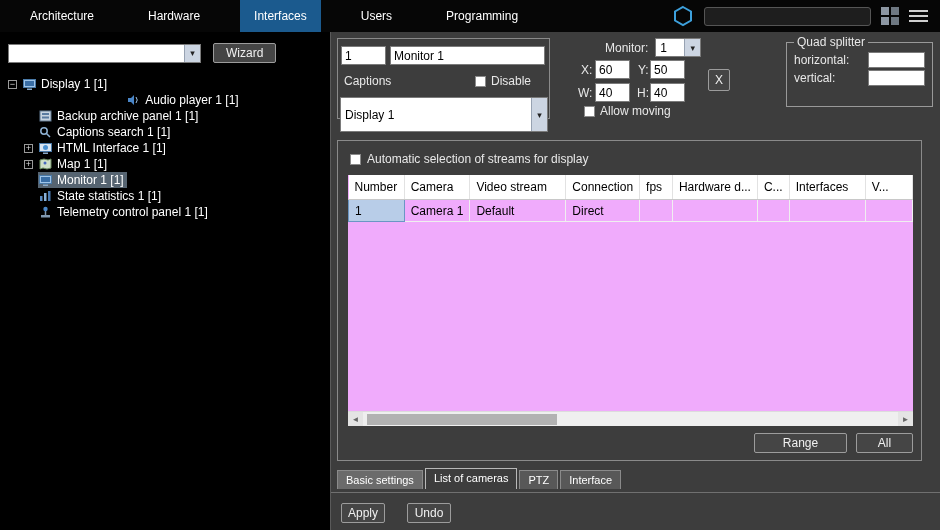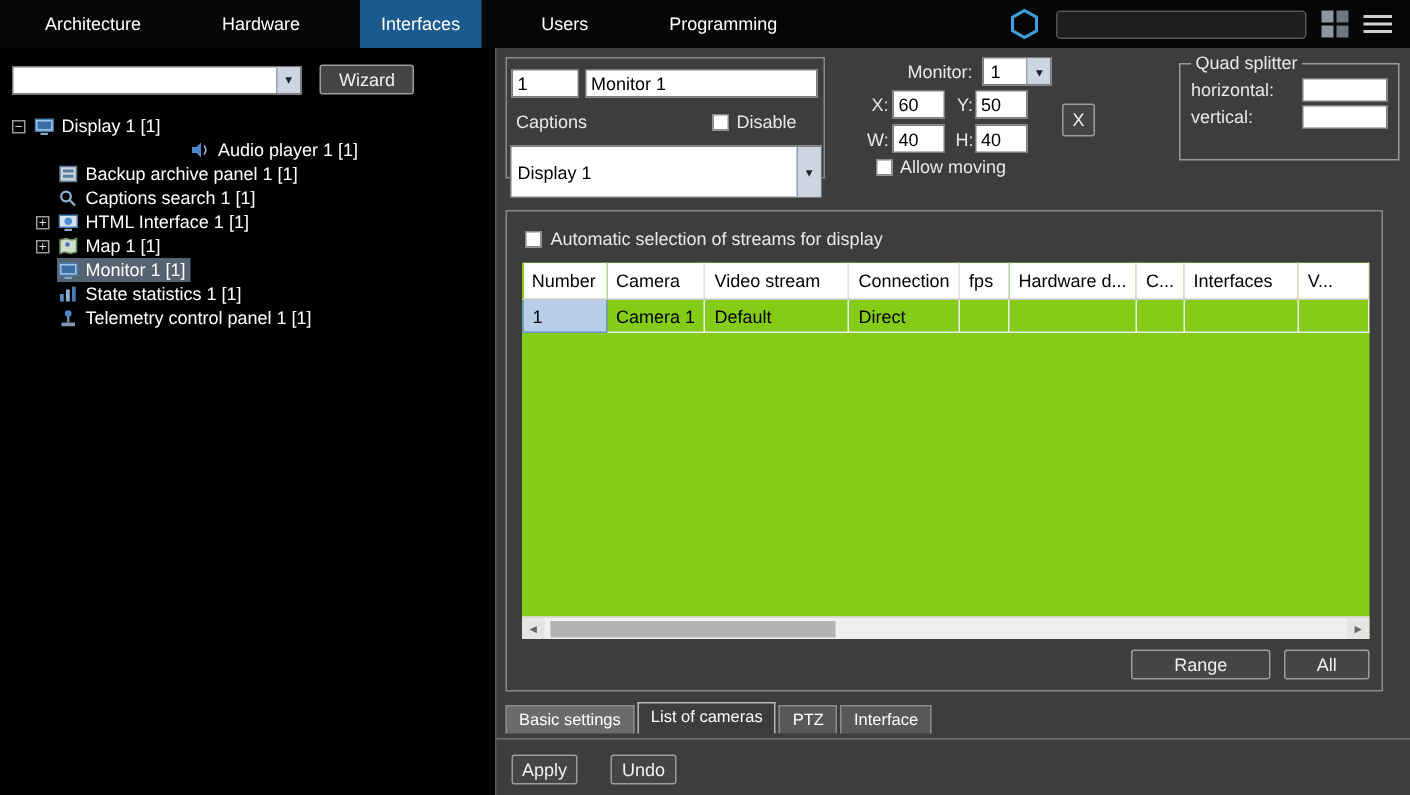--- a/index.html
+++ b/index.html
@@ -80,21 +80,21 @@
   
   fieldset.quad { position:absolute; left:455px; top:3px; width:147px; height:72px;
     border:1px solid #999; padding:1px 7px 0 7px; }
   fieldset.quad legend { padding:0 3px; margin-left:0; color:#e8e8e8; font-size:12px; }
   .quad-row { display:flex; align-items:center; justify-content:space-between; margin-top:2px; }
   .quad-row input { width:57px; height:16px; }
   
   .camera-panel { position:absolute; left:6px; top:108px; width:585px; height:321px; border:1px solid #8a8a8a; }
   .auto-row { display:flex; align-items:center; gap:6px; padding:11px 0 0 12px; }
   .table-area { position:absolute; left:10px; top:34px; width:565px; height:251px;
-    background:#84cc16; overflow:hidden; }
+    background:#f0abfc; overflow:hidden; }
   table { border-collapse:collapse; table-layout:fixed; }
   th { font-weight:normal; text-align:left; font-size:12px; color:#000; padding:5px 6px;
     border-right:1px solid #e2e2e2; border-bottom:1px solid #c8c8c8; background:#fff;
     white-space:nowrap; overflow:hidden; }
   td { font-size:12px; color:#000; padding:3px 6px; border-right:1px solid #efefef;
     border-bottom:1px solid #efefef; white-space:nowrap; overflow:hidden; height:22px; }
   td.sel { background:#b8cde8; border:1px solid #6b96c4; }
   .hscroll { position:absolute; left:0; bottom:0; width:100%; height:15px; background:#efefef;
     border-top:1px solid #dcdcdc; display:flex; align-items:stretch; }
   .hs-arrow { width:15px; display:flex; align-items:center; justify-content:center;

